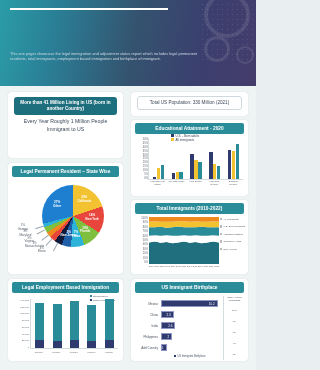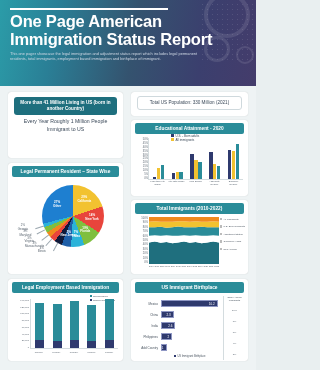--- a/index.html
+++ b/index.html
@@ -118,21 +118,20 @@
 <body>
 
 <div class="page">
 
   <div class="header">
     <div class="dotgrid"></div>
     <div class="ring r1"></div>
     <div class="ring r2"></div>
     <div class="ring r3"></div>
     <div class="topbar"></div>
-    <div class="title">One Page American Immigration Status Report</div>
     <div class="subtitle">This one pager showcase the legal immigration and adjustment status report which includes legal permanent residents, total immigrants, employment based immigration and birthplace of immigrant.</div>
   </div>
 
   <div class="panel" id="card-left">
     <div class="pill dark" id="pill-41m">More than 41 Million Living in US (born in another Country)</div>
     <div id="roughly">Every Year Roughly 1 Million People Immigrant to US</div>
   </div>
 
   <div class="panel" id="card-right">
     <div class="pill" id="pill-pop">Total US Population: 330 Million (2021)</div>

